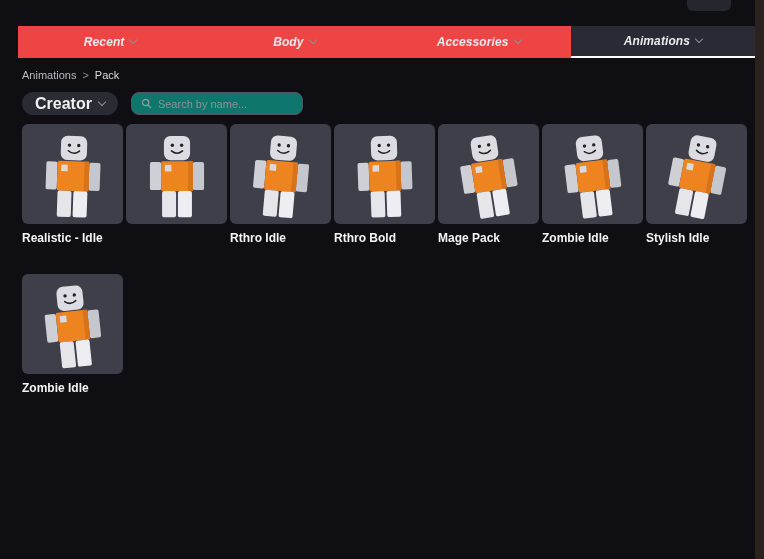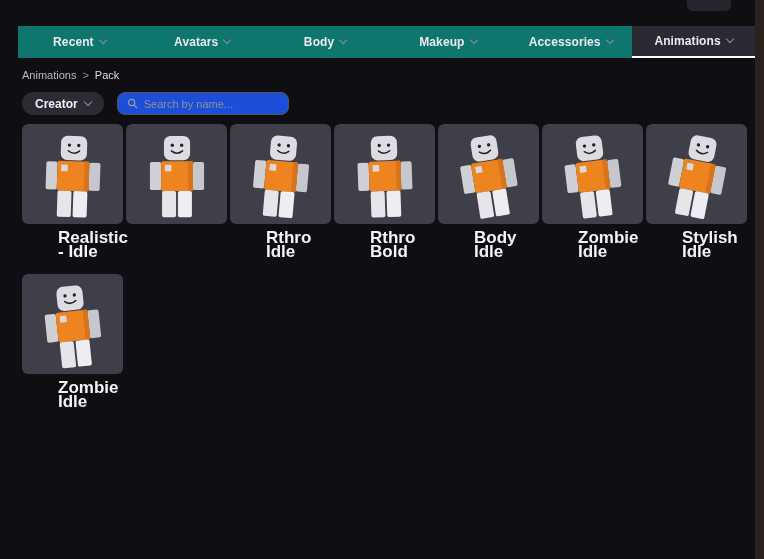--- a/index.html
+++ b/index.html
@@ -8,45 +8,45 @@
     background:#0e0e13;
     font-family:"Liberation Sans", sans-serif;
     position:relative;
     overflow:hidden;
     color:#fff;
   }
 
   .edge-strip { position:absolute; right:0; top:0; width:9px; height:559px; background:#2b221f; }
   .topright-btn { position:absolute; top:0; right:33px; width:44px; height:11px; background:#26262e; border-radius:0 0 6px 6px; cursor:pointer; }
 
-  .tabbar { position:absolute; left:18px; top:26px; width:737px; height:32px; background:#0f766e; display:flex; }
+  .tabbar { position:absolute; left:18px; top:26px; width:737px; height:32px; background:#ef4444; display:flex;font-style:italic; }
   .tab { flex:1; display:flex; align-items:center; justify-content:center; gap:6px; cursor:pointer; }
   .tab.active { background:#2a2a34; border-bottom:2px solid #ffffff; }
   .tab-label { font-size:12px; font-weight:700; color:#eaeaee; letter-spacing:.1px; }
   .chev { width:6px; height:6px; border-right:1.5px solid #8f8f98; border-bottom:1.5px solid #8f8f98; transform:rotate(45deg); margin-top:-4px; }
 
   .breadcrumb { position:absolute; left:22px; top:69px; font-size:11px; display:flex; gap:6px; align-items:center; }
   .breadcrumb .root { color:#b9b9c1; cursor:pointer; }
   .breadcrumb .sep  { color:#8f8f98; }
   .breadcrumb .cur  { color:#dcdce0; }
 
   .filter-row { position:absolute; left:22px; top:92px; display:flex; gap:13px; align-items:center; }
   .creator-btn { height:23px; padding:0 13px; background:#2b2b34; border-radius:12px; display:flex; align-items:center; gap:7px; cursor:pointer; }
-  .creator-btn .lbl { font-size:12px; font-weight:700; color:#f0f0f2; }
-  .searchbox { width:172px; height:23px; border:1px solid #55555e; border-radius:8px; display:flex; align-items:center; padding:0 9px; gap:6px; background:#1d4ed8; }
+  .creator-btn .lbl { font-size:16px; font-weight:700; color:#f0f0f2; }
+  .searchbox { width:172px; height:23px; border:1px solid #55555e; border-radius:8px; display:flex; align-items:center; padding:0 9px; gap:6px; background:#0f766e; }
   .searchbox input { flex:1; background:transparent; border:none; outline:none; color:#fff; font-size:11px; font-family:"Liberation Sans", sans-serif; min-width:0; }
   .searchbox input::placeholder { color:#8f8f98; }
   .search-glyph { flex:0 0 auto; display:block; }
 
   .grid { position:absolute; left:22px; top:124px; display:grid; grid-template-columns:repeat(7,101px); column-gap:3px; }
   .grid-item { width:101px; }
   .card { width:101px; height:100px; background:#3f3f4a; border-radius:6px; display:flex; align-items:flex-end; justify-content:center; overflow:hidden; cursor:pointer; }
   .avatar-slot { width:84px; height:94px; }
   .avatar-slot svg { width:100%; height:100%; display:block; }
-  .card-label { min-height:50px; padding-top:7px; font-size:17px; font-weight:700; line-height:14px; color:#f4f4f6;margin-left:36px; }
+  .card-label { min-height:50px; padding-top:7px; font-size:12px; font-weight:700; line-height:14px; color:#f4f4f6; }
 
   
   .grid-item:nth-child(1) svg { transform:rotate(2deg); }
   .grid-item:nth-child(3) svg { transform:rotate(5deg); }
   .grid-item:nth-child(4) svg { transform:rotate(-2deg); }
   .grid-item:nth-child(5) svg { transform:rotate(-9deg); }
   .grid-item:nth-child(6) svg { transform:rotate(-7deg); }
   .grid-item:nth-child(7) svg { transform:rotate(11deg); }
   .grid-item:nth-child(8) svg { transform:rotate(-6deg); }
   .grid-item:nth-child(10) svg { transform:rotate(15deg); }
@@ -56,29 +56,21 @@
 
 <div class="edge-strip"></div>
 <div class="topright-btn"></div>
 
 <div class="tabbar">
   <div class="tab">
     <span class="tab-label">Recent</span>
     <span class="chev"></span>
   </div>
   <div class="tab">
-    <span class="tab-label">Avatars</span>
-    <span class="chev"></span>
-  </div>
-  <div class="tab">
     <span class="tab-label">Body</span>
-    <span class="chev"></span>
-  </div>
-  <div class="tab">
-    <span class="tab-label">Makeup</span>
     <span class="chev"></span>
   </div>
   <div class="tab">
     <span class="tab-label">Accessories</span>
     <span class="chev"></span>
   </div>
   <div class="tab active">
     <span class="tab-label">Animations</span>
     <span class="chev"></span>
   </div>
@@ -195,21 +187,21 @@
     <rect x="32" y="37" width="7" height="7" fill="#d9d9de"></rect>
     <rect x="29" y="65" width="15" height="28" rx="2" fill="#e6e6ea"></rect>
     <rect x="46" y="65" width="15" height="28" rx="2" fill="#eeeef2"></rect>
     <rect x="31" y="6" width="28" height="26" rx="7" fill="#dcdce2"></rect>
     <circle cx="40" cy="16" r="1.8" fill="#222222"></circle>
     <circle cx="50" cy="16" r="1.8" fill="#222222"></circle>
     <path d="M39 22 Q45 27 51 22" stroke="#222222" stroke-width="1.6" fill="none" stroke-linecap="round"></path>
   </svg>
 </div>
       </div>
-    <div class="card-label">Body Idle</div>
+    <div class="card-label">Mage Pack</div>
   </div>
   <div class="grid-item">
     <div class="card">
         <div class="avatar-slot">
   <svg viewBox="0 0 90 100">
     <rect x="16" y="34" width="12" height="30" rx="2" fill="#cfcfd6"></rect>
     <rect x="62" y="34" width="12" height="30" rx="2" fill="#c6c6cd"></rect>
     <rect x="28" y="33" width="34" height="32" rx="2" fill="#ee8420"></rect>
     <rect x="57" y="33" width="5" height="32" fill="#d8731a"></rect>
     <rect x="32" y="37" width="7" height="7" fill="#d9d9de"></rect>

